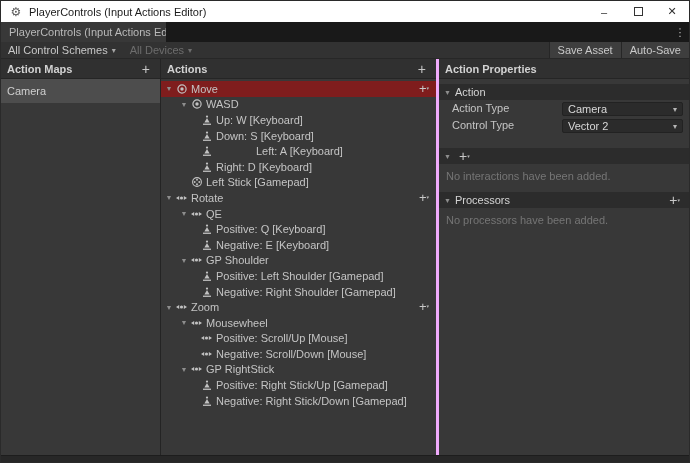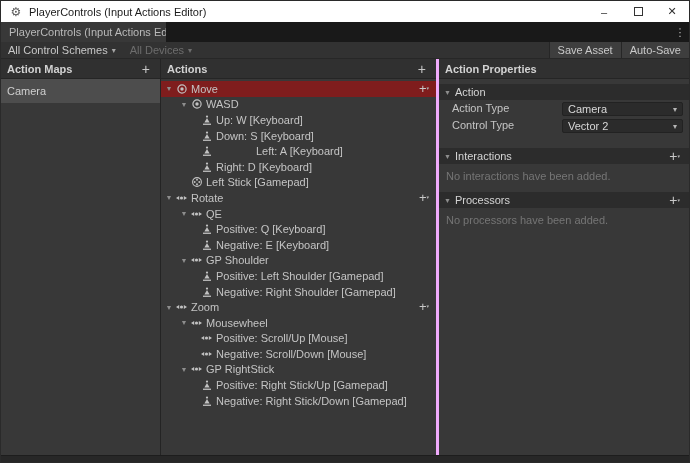--- a/index.html
+++ b/index.html
@@ -376,21 +376,20 @@
           <div class="dropdown">
             <span class="dd-value">Vector 2</span>
             <span class="caret">▾</span>
           </div>
         </div>
 
         <div class="sec-gap"></div>
 
         <div class="section-band">
           <span class="fold">▼</span>
-          <span class="sec-title">Interactions</span>
           <span class="ph-add"><span>+</span><span class="mini-caret">▾</span></span>
         </div>
         <div class="empty-msg">No interactions have been added.</div>
 
         <div class="section-band">
           <span class="fold">▼</span>
           <span class="sec-title">Processors</span>
           <span class="ph-add"><span>+</span><span class="mini-caret">▾</span></span>
         </div>
         <div class="empty-msg">No processors have been added.</div>

